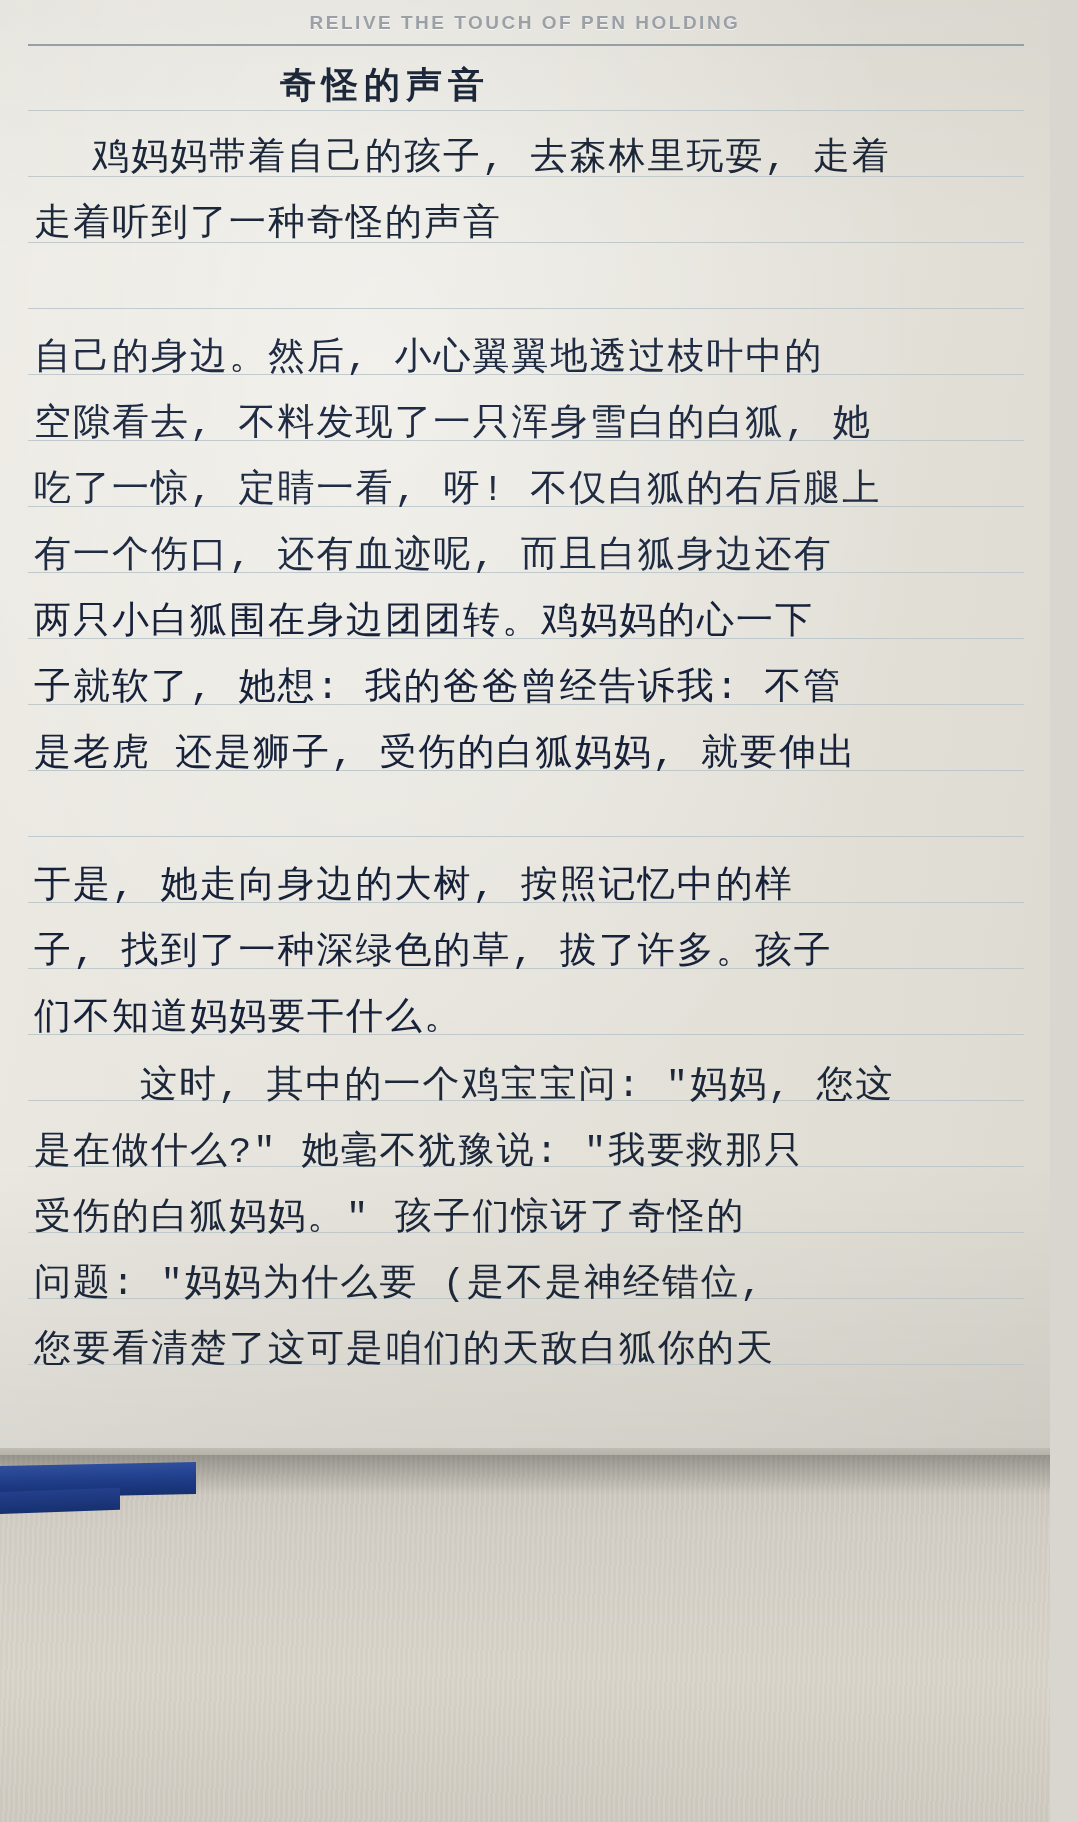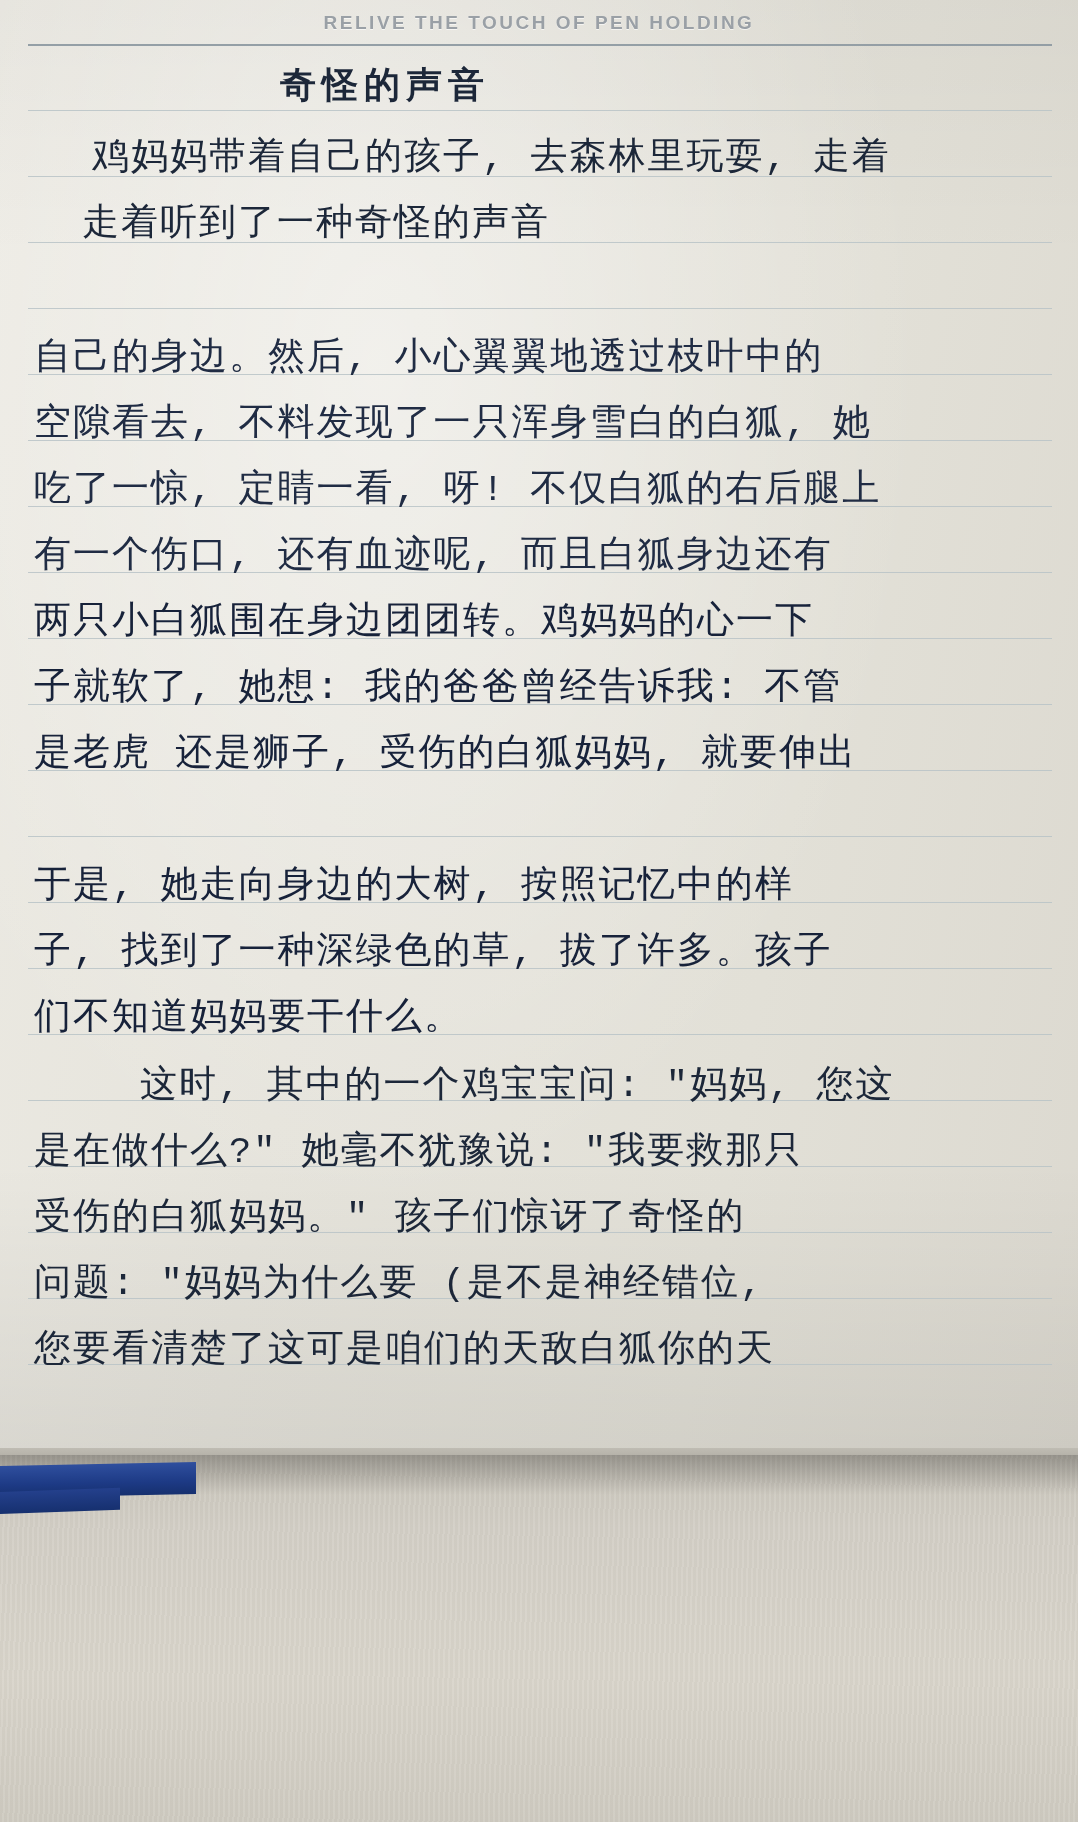--- a/index.html
+++ b/index.html
@@ -7,21 +7,20 @@
     padding: 0;
     background: #d8d6cf;
   }
   .page {
     position: relative;
     width: 1050px;
     height: 1822px;
     overflow: hidden;
     background: #e9e7e0;
     font-family: "Liberation Sans", sans-serif;
-    padding-left: 28px;
   }
 
   
   .sheet {
     position: absolute;
     left: 0;
     top: 0;
     width: 1078px;
     height: 1455px;
     background: linear-gradient(100deg, #eceae3 0%, #e6e4dc 35%, #e2e0d7 70%, #dcd9d0 100%);
@@ -188,21 +187,21 @@
     <div class="rule" style="top:1188px;"></div>
     <div class="rule" style="top:1254px;"></div>
     <div class="rule" style="top:1320px;"></div>
   </div>
 
   <div class="writing">
 
     <div class="hw-line hw-title ink-a" style="left:280px; top:26px;">奇怪的声音</div>
 
     <div class="hw-line ink-a" style="left:92px; top:96px;">鸡妈妈带着自己的孩子, 去森林里玩耍, 走着</div>
-    <div class="hw-line ink-a" style="left:34px; top:162px;margin-left:48px;">走着听到了一种奇怪的声音</div>
+    <div class="hw-line ink-a" style="left:34px; top:162px;">走着听到了一种奇怪的声音</div>
 
     <div class="hw-line ink-b" style="left:34px; top:296px;">自己的身边。然后, 小心翼翼地透过枝叶中的</div>
     <div class="hw-line ink-b" style="left:34px; top:362px;">空隙看去, 不料发现了一只浑身雪白的白狐, 她</div>
     <div class="hw-line ink-b" style="left:34px; top:428px;">吃了一惊, 定睛一看, 呀! 不仅白狐的右后腿上</div>
     <div class="hw-line ink-b" style="left:34px; top:494px;">有一个伤口, 还有血迹呢, 而且白狐身边还有</div>
     <div class="hw-line ink-c" style="left:34px; top:560px;">两只小白狐围在身边团团转。鸡妈妈的心一下</div>
     <div class="hw-line ink-c" style="left:34px; top:626px;">子就软了, 她想: 我的爸爸曾经告诉我: 不管</div>
     <div class="hw-line ink-c" style="left:34px; top:692px;">是老虎 还是狮子, 受伤的白狐妈妈, 就要伸出</div>
     <div class="hw-line ink-c" style="left:34px; top:824px;">于是, 她走向身边的大树, 按照记忆中的样</div>
     <div class="hw-line ink-c" style="left:34px; top:890px;">子, 找到了一种深绿色的草, 拔了许多。孩子</div>

